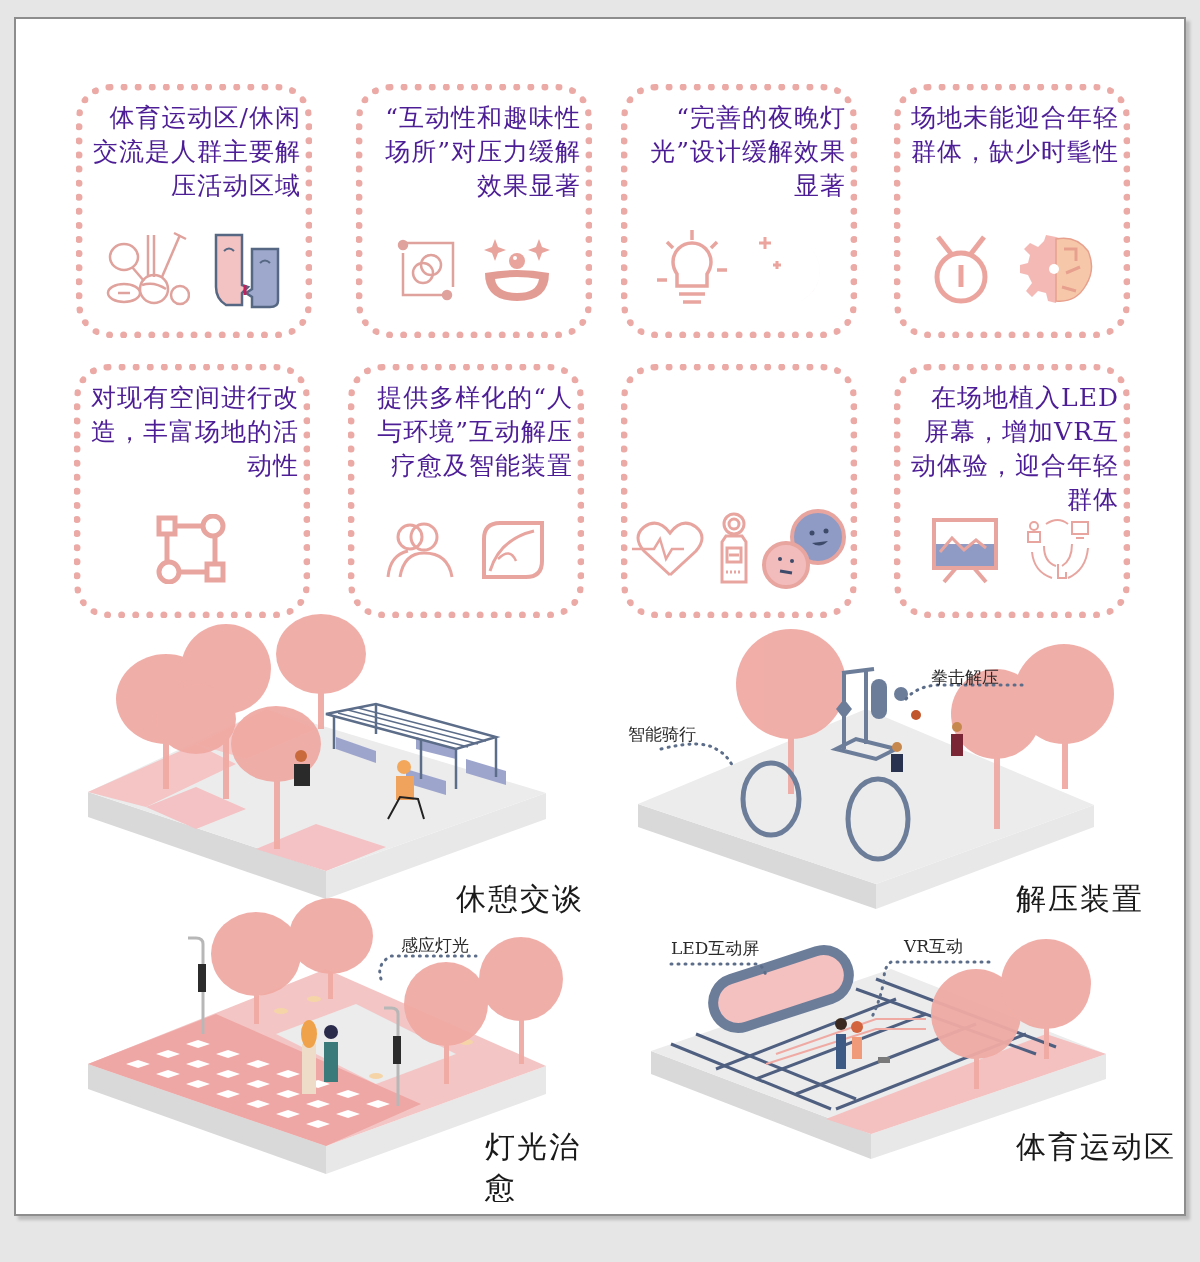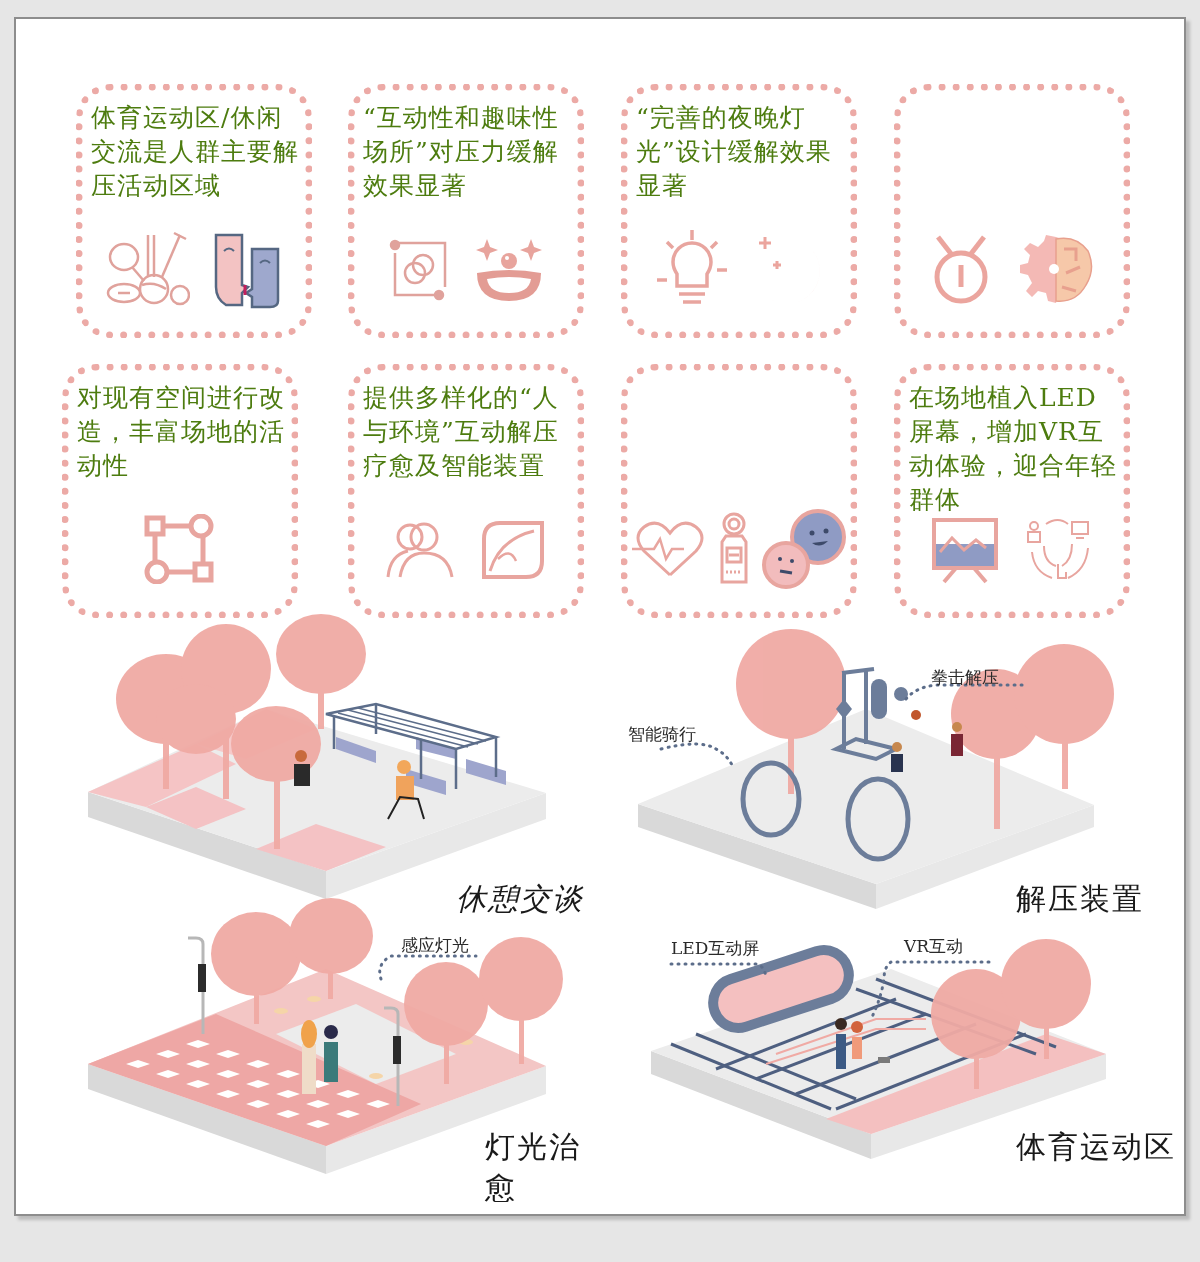--- a/index.html
+++ b/index.html
@@ -11,22 +11,23 @@
     position:absolute; left:14px; top:17px; width:1172px; height:1199px;
     background:#ffffff; border:2px solid #8d8d8d; box-shadow:4px 4px 3px rgba(0,0,0,0.18);
     box-sizing:border-box;
   }
   .card {
     position:absolute; width:236px; height:254px; box-sizing:border-box;
     border:7px dotted #ecaaa6; border-radius:34px;
   }
   .card-text {
     position:absolute; left:8px; top:10px; right:4px;
-    font-size:25px; line-height:34px; color:#4d7c0f; letter-spacing:1px;
+    font-size:25px; line-height:34px; color:#4c1d95; letter-spacing:1px;
     font-family:"DejaVu Serif","Liberation Serif",serif;
+    text-align:right;
   }
   .icons { position:absolute; left:0; right:0; bottom:22px; height:80px; display:flex; justify-content:center; gap:22px; align-items:center; }
   .icons svg { display:block; }
   .scene { position:absolute; }
   .scene-title {
     position:absolute; font-size:30px; color:#1a1a1a; letter-spacing:2px;
     font-family:"DejaVu Serif","Liberation Serif",serif;
   }
   .callout {
     position:absolute; font-size:17px; color:#2a2a2a;
@@ -57,21 +58,21 @@
       <svg width="72" height="80" viewBox="0 0 72 80">
         <path d="M4 6 H30 V56 L36 58 L30 64 V76 H14 Q4 70 4 58 Z" fill="#f3c3c3" stroke="#556782" stroke-width="2.5"></path>
         <path d="M40 20 H66 V72 Q66 78 58 78 H40 V68 L34 64 L40 60 Z" fill="#9ea8cd" stroke="#556782" stroke-width="2.5"></path>
         <path d="M12 22 Q17 17 22 22" stroke="#556782" stroke-width="2" fill="none"></path>
         <path d="M48 34 Q53 29 58 34" stroke="#556782" stroke-width="2" fill="none"></path>
         <line x1="33" y1="56" x2="33" y2="66" stroke="#c3205c" stroke-width="3"></line>
       </svg>
     </div>
   </div>
 
-  <div class="card" style="left:332px;top:65px;">
+  <div class="card" style="left:340px;top:65px;">
     <div class="card-text">“互动性和趣味性场所”对压力缓解效果显著</div>
     <div class="icons">
       <svg width="64" height="64" viewBox="0 0 64 64" fill="none" stroke="#e0a29c" stroke-width="2.5">
         <path d="M8 16 V58 H50"></path>
           <path d="M10 6 H58 V50"></path>
         <circle cx="8" cy="8" r="4" fill="#e0a29c"></circle>
           <circle cx="52" cy="58" r="4" fill="#e0a29c"></circle>
         <circle cx="28" cy="36" r="10"></circle>
           <circle cx="36" cy="28" r="10"></circle>
       </svg>
@@ -101,37 +102,38 @@
       </svg>
       <svg width="72" height="76" viewBox="0 0 72 76">
         <path d="M52 14 A30 30 0 1 1 12 66 A26 26 0 0 0 52 14 Z" fill="#eba59e"></path>
         <path d="M10 6 V18 M4 12 H16" stroke="#eba59e" stroke-width="3"></path>
         <path d="M22 30 V38 M18 34 H26" stroke="#eba59e" stroke-width="3"></path>
       </svg>
     </div>
   </div>
 
   <div class="card" style="left:878px;top:65px;">
+    <div class="card-text">场地未能迎合年轻群体，缺少时髦性</div>
     <div class="icons">
       <svg width="66" height="76" viewBox="0 0 66 76" fill="none" stroke="#eba59e" stroke-width="5">
         <line x1="10" y1="6" x2="24" y2="24"></line>
           <line x1="56" y1="6" x2="42" y2="24"></line>
         <circle cx="33" cy="46" r="24"></circle>
           <line x1="33" y1="34" x2="33" y2="56"></line>
       </svg>
       <svg width="80" height="76" viewBox="0 0 80 76">
         <path d="M40 6 L46 8 L48 16 L56 14 L60 20 L54 26 L58 34 L66 34 L66 42 L58 44 L56 52 L62 58 L56 64 L48 60 L42 66 L40 72 L32 70 L30 62 L22 60 L16 66 L10 60 L16 52 L12 44 L4 42 L4 34 L12 32 L14 24 L8 18 L14 12 L22 16 L28 10 L30 4 Z" fill="#f4b9b5"></path>
         <path d="M40 8 Q60 4 72 20 Q80 38 70 54 Q60 72 40 70 Z" fill="#f6c8a9" stroke="#e8a08e" stroke-width="1.5"></path>
         <circle cx="38" cy="38" r="5" fill="#fff"></circle>
         <path d="M48 18 H60 V30 M50 42 L64 36 M46 56 L60 60" stroke="#e8a08e" stroke-width="3" fill="none"></path>
       </svg>
     </div>
   </div>
 
-  <div class="card" style="left:46px;top:345px;">
+  <div class="card" style="left:58px;top:345px;">
     <div class="card-text">对现有空间进行改造，丰富场地的活动性</div>
     <div class="icons">
       <svg width="74" height="70" viewBox="0 0 74 70" fill="none" stroke="#e8a59f" stroke-width="5">
         <rect x="4" y="4" width="16" height="16"></rect>
           <circle cx="58" cy="12" r="10"></circle>
         <circle cx="14" cy="58" r="10"></circle>
           <rect x="52" y="50" width="16" height="16"></rect>
         <line x1="20" y1="12" x2="48" y2="12"></line>
           <line x1="12" y1="20" x2="12" y2="48"></line>
         <line x1="24" y1="58" x2="52" y2="58"></line>
@@ -247,21 +249,21 @@
         <ellipse cx="200" cy="135" rx="45" ry="38"></ellipse>
           <rect x="198" y="150" width="6" height="90"></rect>
         <ellipse cx="120" cy="110" rx="40" ry="35"></ellipse>
       </g>
       <circle cx="225" cy="147" r="6" fill="#c86a3c"></circle>
         <rect x="218" y="155" width="16" height="22" fill="#2a2a2a"></rect>
       <circle cx="328" cy="158" r="7" fill="#f2a75a"></circle>
         <rect x="320" y="167" width="18" height="24" fill="#f0a35c"></rect>
       <path d="M312 210 L324 188 L342 190 L348 210" stroke="#222" stroke-width="2" fill="none"></path>
     </svg>
-    <div class="scene-title" style="left:380px;top:270px;font-style:italic;">休憩交谈</div>
+    <div class="scene-title" style="left:380px;top:270px;">休憩交谈</div>
   </div>
 
   <div class="scene" style="left:600px;top:590px;width:560px;height:300px;text-align:center;">
     <svg width="560" height="300" viewBox="0 0 560 300">
       <polygon points="22,195 22,218 260,300 260,275" fill="#d9d9d9"></polygon>
       <polygon points="260,275 260,300 478,218 478,196" fill="#e8e8e8"></polygon>
       <polygon points="22,195 250,100 478,196 260,275" fill="#ececec"></polygon>
       <g fill="#f0aaa4" opacity="0.95">
         <ellipse cx="175" cy="75" rx="55" ry="55"></ellipse>
           <rect x="172" y="90" width="6" height="95"></rect>

